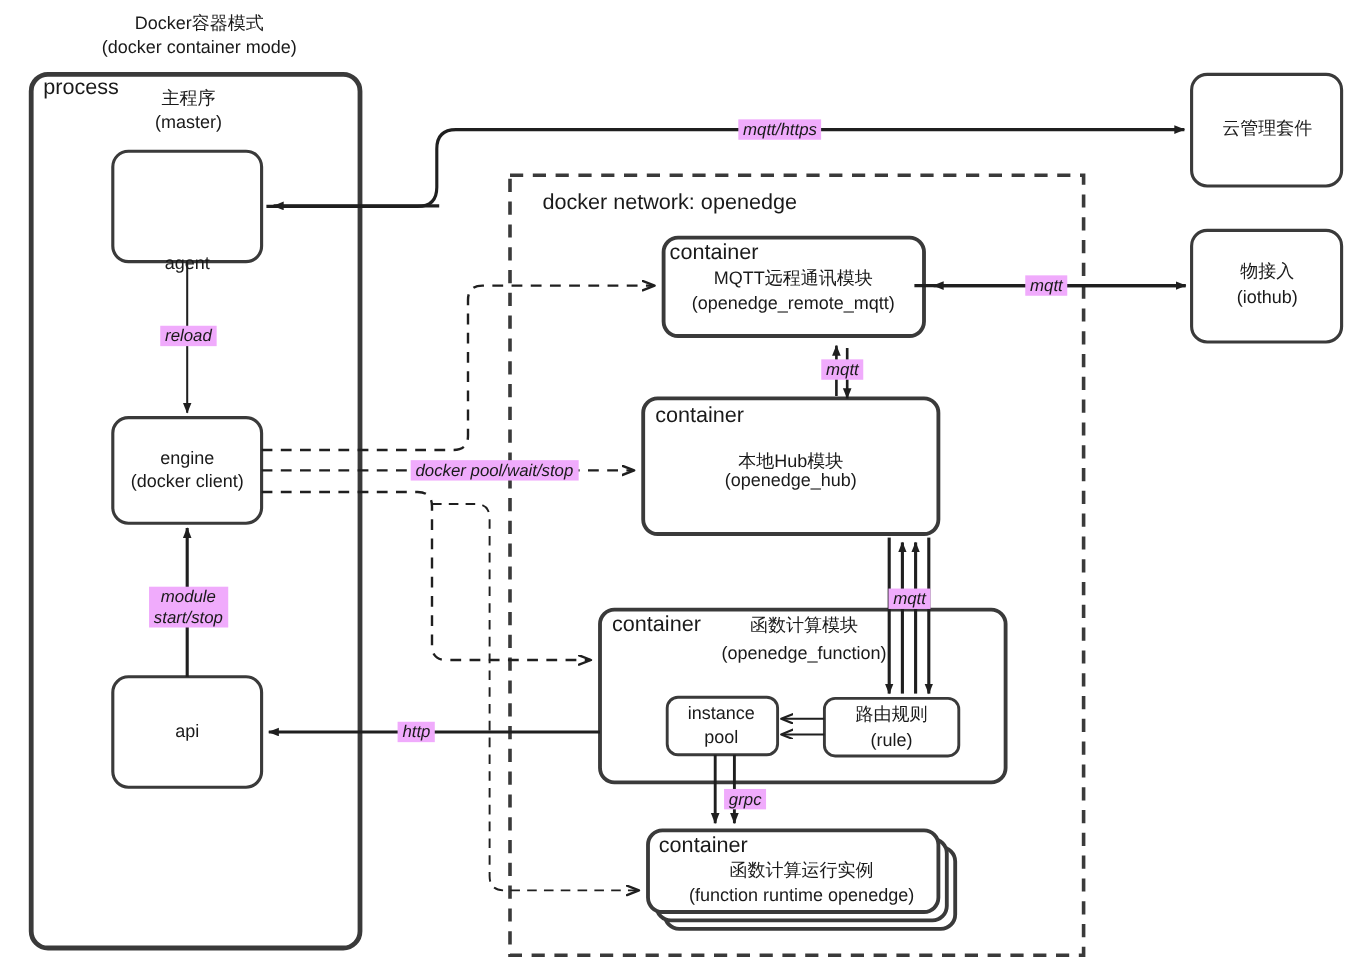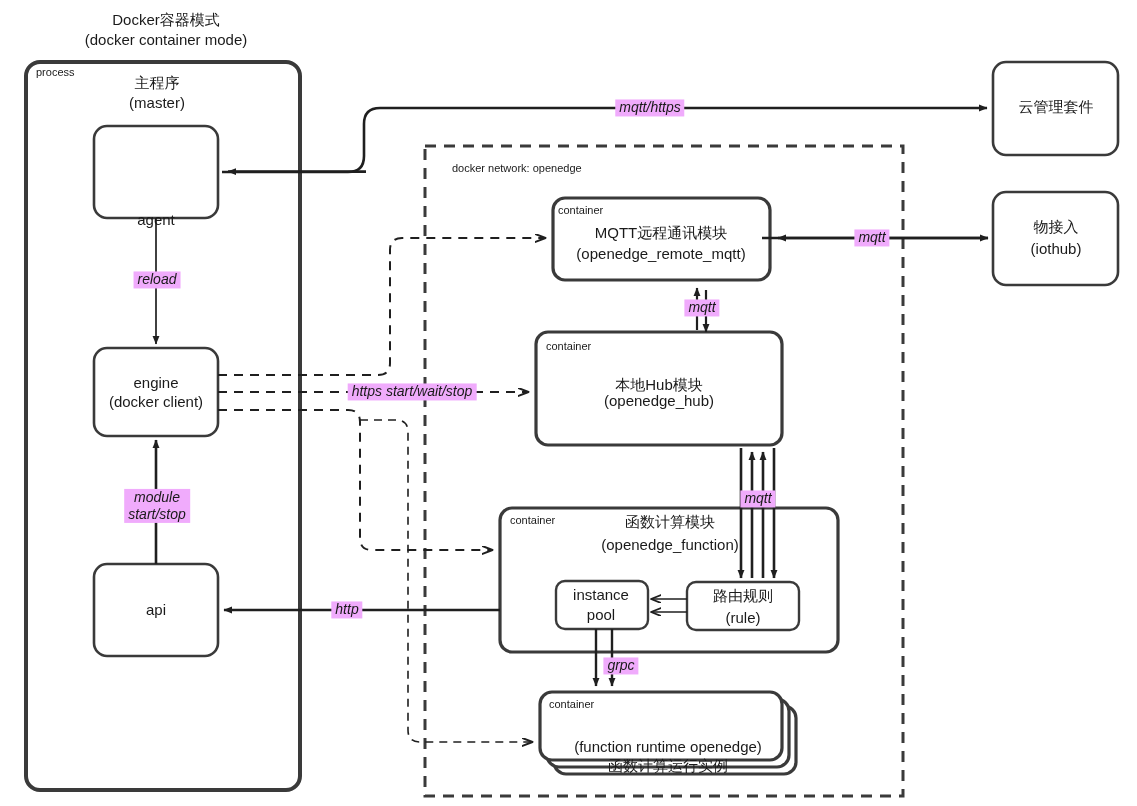--- a/index.html
+++ b/index.html
@@ -40,21 +40,21 @@
     transform: translate(0, -50%);
     text-align: left;
   }
   .edge-label {
     background: #f0abfc;
     padding: 0 4px;
     font-style: italic;
   }
   .t-title { font-size: 15px; }
   .t-box   { font-size: 15px; }
-  .t-tag   { font-size: 11px; }
+  .t-tag   { font-size: 18px; }
   .t-edge  { font-size: 14px; }
 </style>
 </head>
 <body>
 
 <div id="diagram-root">
 
   <svg class="layer" viewBox="0 0 1137 806">
     <defs>
       <marker id="arrowSolid" markerWidth="10" markerHeight="10" refX="8.4" refY="3.6" orient="auto" markerUnits="userSpaceOnUse">
@@ -199,40 +199,40 @@
   <div class="lbl ctr t-box" style="left:670px; top:522px;">函数计算模块</div>
   <div class="lbl ctr t-box" style="left:670px; top:545px;">(openedge_function)</div>
 
   <div class="lbl ctr t-box" style="left:601px; top:595px;">instance</div>
   <div class="lbl ctr t-box" style="left:601px; top:615px;">pool</div>
 
   <div class="lbl ctr t-box" style="left:743px; top:596px;">路由规则</div>
   <div class="lbl ctr t-box" style="left:743px; top:618px;">(rule)</div>
 
   <div class="lbl left t-tag" style="left:549px; top:705px;">container</div>
-  <div class="lbl ctr t-box" style="left:668px; top:726px;margin-top:40px;">函数计算运行实例</div>
+  <div class="lbl ctr t-box" style="left:668px; top:726px;">函数计算运行实例</div>
   <div class="lbl ctr t-box" style="left:668px; top:747px;">(function runtime openedge)</div>
 
   <div class="lbl ctr t-box" style="left:1056px; top:109px;font-family:Liberation Mono, monospace;">云管理套件</div>
 
   <div class="lbl ctr t-box" style="left:1056px; top:227px;">物接入</div>
   <div class="lbl ctr t-box" style="left:1056px; top:249px;">(iothub)</div>
 
   <div class="lbl ctr t-edge edge-label" style="left:157px; top:280px;">reload</div>
 
   <div class="lbl ctr t-edge edge-label" style="left:157px; top:506px;">module
 start/stop</div>
 
   <div class="lbl ctr t-edge edge-label" style="left:650px; top:108px;">mqtt/https</div>
 
   <div class="lbl ctr t-edge edge-label" style="left:872px; top:238px;">mqtt</div>
 
   <div class="lbl ctr t-edge edge-label" style="left:702px; top:308px;">mqtt</div>
 
   <div class="lbl ctr t-edge edge-label" style="left:758px; top:499px;">mqtt</div>
 
-  <div class="lbl ctr t-edge edge-label" style="left:412px; top:392px;">https start/wait/stop</div>
+  <div class="lbl ctr t-edge edge-label" style="left:412px; top:392px;">docker pool/wait/stop</div>
 
   <div class="lbl ctr t-edge edge-label" style="left:347px; top:610px;">http</div>
 
   <div class="lbl ctr t-edge edge-label" style="left:621px; top:666px;">grpc</div>
 
 </div>
 
 </body></html>

